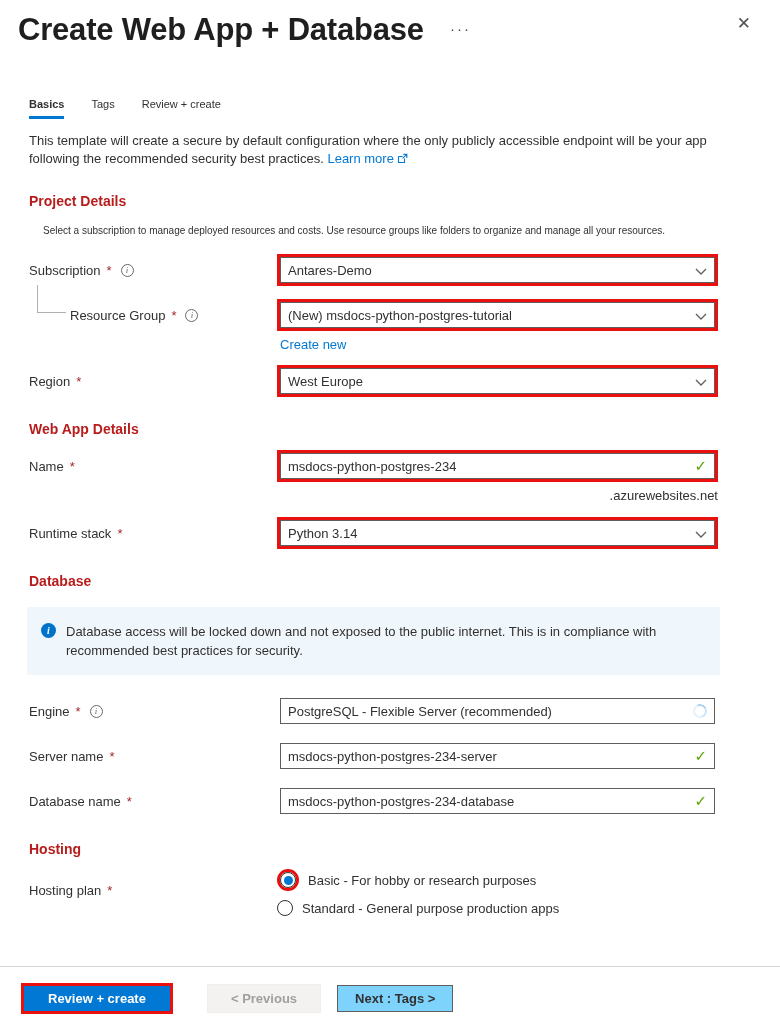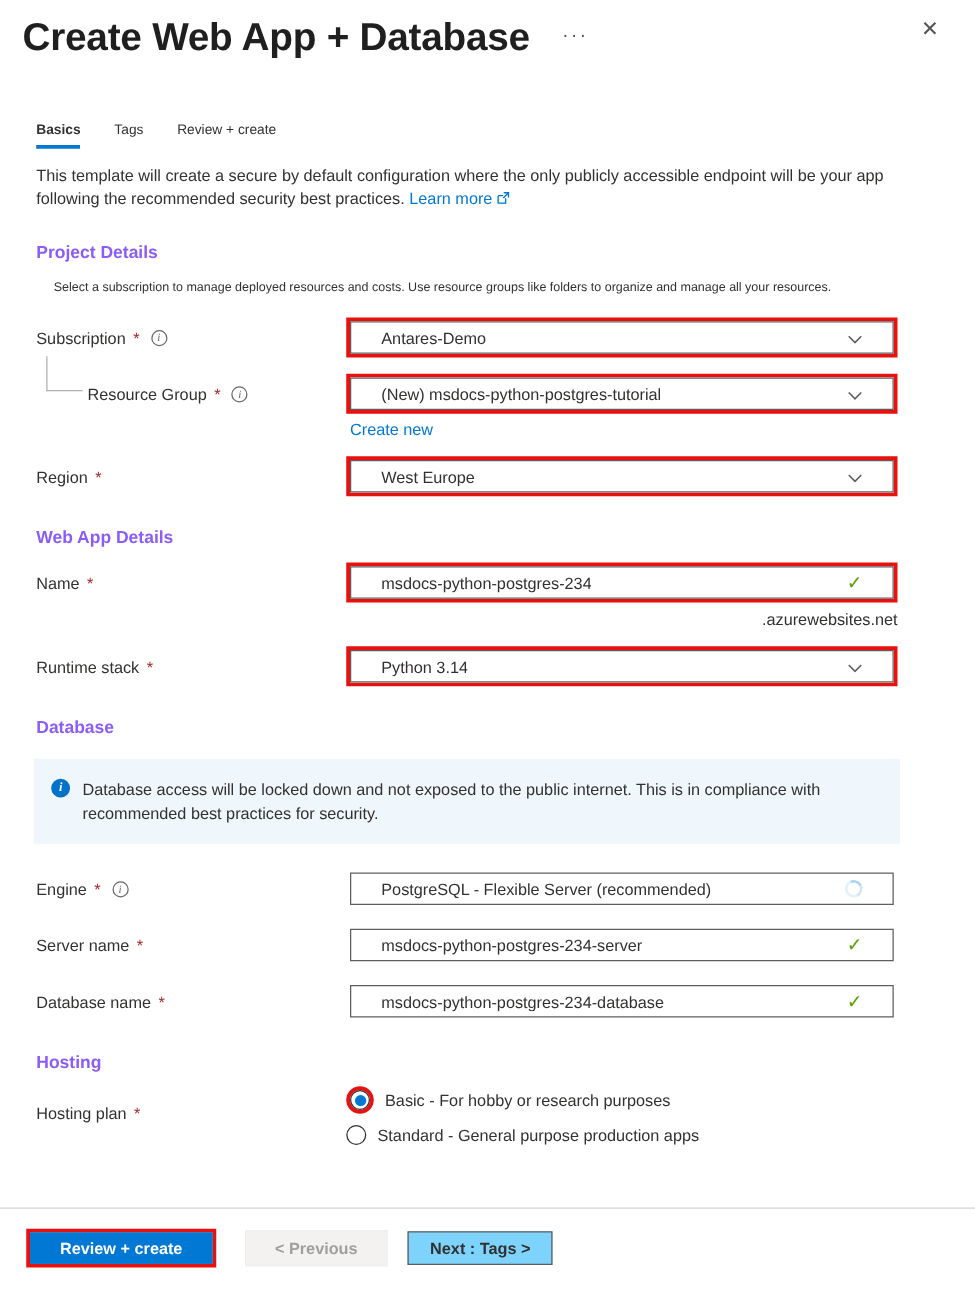--- a/index.html
+++ b/index.html
@@ -15,33 +15,33 @@
 
   
   .tabs { display:flex; gap:27px; margin:50px 0 0 29px; }
   .tab { font-size:11px; color:#323130; padding-bottom:6px; cursor:pointer; }
   .tab.active { font-weight:700; border-bottom:3px solid #0078d4; }
 
   .intro { margin:13px 0 0 29px; width:700px; font-size:13px; line-height:18px; color:#323130; }
   a.link { color:#0078d4; text-decoration:none; cursor:pointer; }
   .ext-ico { display:inline-block; vertical-align:-1px; margin-left:3px; }
 
-  h2.sec { margin:24px 0 0 29px; font-size:14px; font-weight:700; color:#8b5cf6; }
+  h2.sec { margin:24px 0 0 29px; font-size:14px; font-weight:700; color:#b91c1c; }
   .sec-desc { margin:13px 0 0 43px; width:700px; font-size:10px; line-height:18px; }
 
   
   .row { display:flex; align-items:center; margin-left:29px; position:relative; }
   .lbl { width:248px; font-size:13px; color:#323130; display:flex; align-items:center; gap:5px; flex-shrink:0; }
   .lbl .req { color:#a4262c; margin-left:1px; }
   .info-ico { width:13px; height:13px; border:1px solid #6b6966; border-radius:50%; font-size:9px; line-height:11px; text-align:center; color:#6b6966; font-style:italic; font-family:"Liberation Serif",serif; margin-left:4px; cursor:pointer; flex-shrink:0; }
   .lbl.indent { padding-left:41px; }
 
   .fieldwrap { width:441px; border:3px solid transparent; }
   .fieldwrap.annot { border-color:#e8110f; }
-  .field { height:26px; background:#fff; border:1px solid #605e5c; display:flex; align-items:center; justify-content:space-between; padding:0 24px; font-size:13px; color:#323130; cursor:pointer; }
+  .field { height:26px; background:#fff; border:1px solid #605e5c; display:flex; align-items:center; justify-content:space-between; padding:0 7px; font-size:13px; color:#323130; cursor:pointer; }
   .field .val { white-space:nowrap; overflow:hidden; }
   .chev { flex-shrink:0; margin-left:8px; }
   .check { color:#57a300; font-size:15px; font-weight:700; flex-shrink:0; margin-left:8px; }
   .spinner { width:14px; height:14px; border-radius:50%; border:2px solid #e4f0fa; border-top-color:#a9d2f0; border-right-color:#cce4f6; transform:rotate(20deg); flex-shrink:0; }
 
   .connector { position:absolute; left:8px; top:-14px; width:29px; height:28px; border-left:1px solid #b3b0ad; border-bottom:1px solid #b3b0ad; }
 
   .create-new-row { margin:4px 0 0 280px; }
   .suffix-row { margin:6px 0 0 277px; width:441px; text-align:right; font-size:13px; color:#323130; }
 
@@ -56,21 +56,21 @@
   .rad { width:16px; height:16px; border:1px solid #323130; border-radius:50%; background:#fff; display:flex; align-items:center; justify-content:center; flex-shrink:0; }
   .rad .dot { width:9px; height:9px; border-radius:50%; background:#0078d4; }
   .rad-annot { display:inline-flex; border:3px solid #e8110f; border-radius:50%; }
   .radio-opt .optlbl { font-size:13px; }
 
   
   .footer { position:absolute; left:0; top:966px; width:780px; border-top:1px solid #d6d6d6; padding:16px 0 0 21px; display:flex; align-items:center; background:#fff; }
   .annot-btn { border:3px solid #e8110f; display:inline-block; }
   .btn { font-family:inherit; font-size:13px; cursor:pointer; }
   .btn.primary { background:#0078d4; color:#fff; font-weight:700; border:1px solid #0078d4; padding:4px 23px; }
-  .btn.disabled { background:#f3f2f1; color:#a19f9d; font-weight:700; border:1px solid #efeeed; padding:6px 23px; margin-left:23px; cursor:default; }
+  .btn.disabled { background:#f3f2f1; color:#a19f9d; font-weight:700; border:1px solid #efeeed; padding:6px 23px; margin-left:34px; cursor:default; }
   .btn.secondary { background:#7dd3fc; color:#323130; font-weight:700; border:1px solid #605e5c; padding:5px 17px; margin-left:16px; }
 
   .mt13{margin-top:13px} .mt14{margin-top:14px} .mt12{margin-top:12px}
   .mt20{margin-top:20px} .mt33{margin-top:33px} .mt36{margin-top:36px} .mt29{margin-top:29px}
 </style>
 </head>
 <body>
 
 <div class="page">
 

